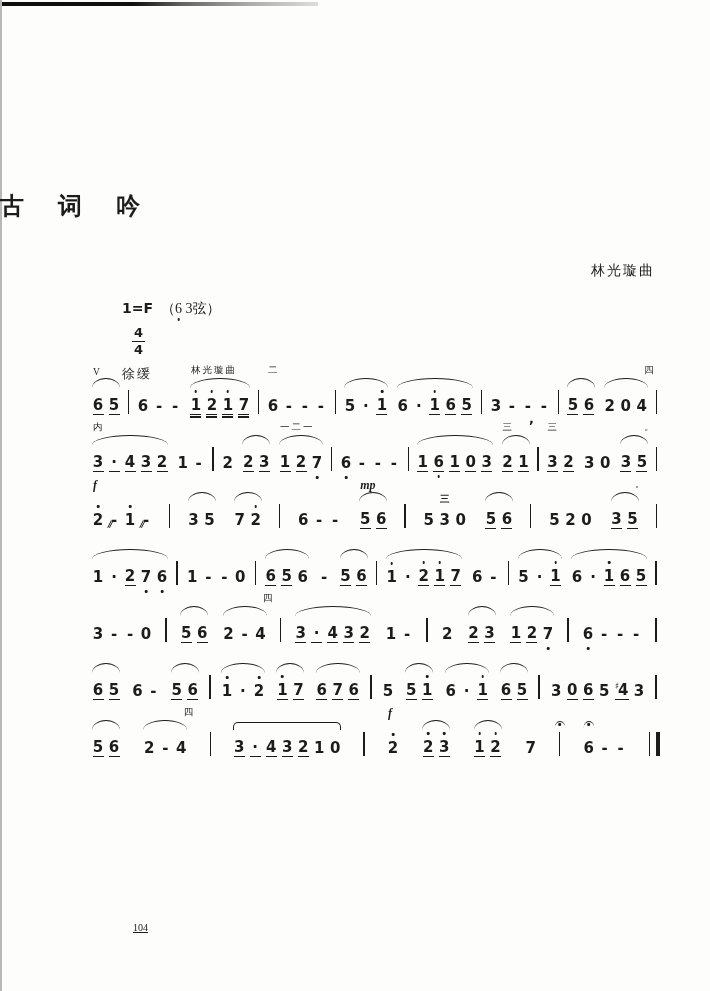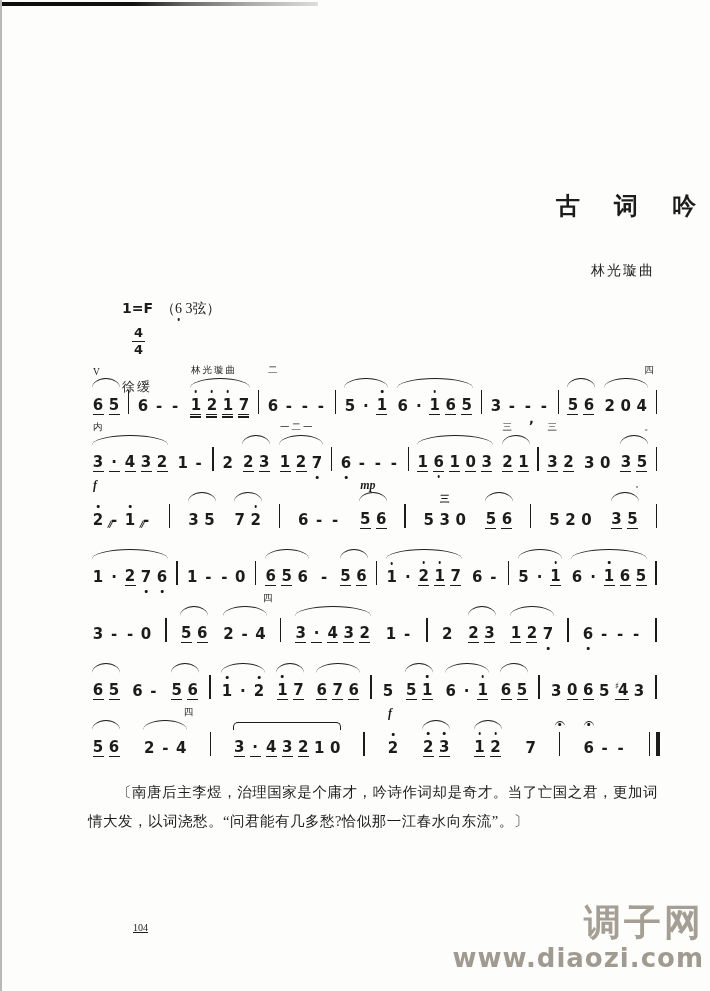--- a/index.html
+++ b/index.html
@@ -1,34 +1,34 @@
 <!DOCTYPE html>
 <html><head>
 <meta charset="utf-8">
 <style>
   html,body{margin:0;padding:0;background:#e8e8e8;}
   .page{position:relative;width:710px;height:991px;margin:0 auto;background:#fdfdfb;overflow:hidden;
         font-family:"Liberation Serif",serif;color:#1c1c1c;}
   .scan-top{position:absolute;top:2px;left:0;width:318px;height:4px;
             background:linear-gradient(to right,#0d0d0d 0%,#111 42%,#666 58%,#aaa 78%,#ddd 100%);}
   .scan-left{position:absolute;top:0;left:0;bottom:0;width:2px;background:#b8b8b6;}
-  .title{position:absolute;top:190px;left:0;right:0;text-align:right;
+  .title{position:absolute;top:190px;left:0;right:0;text-align:left;
          font-size:24px;font-weight:bold;letter-spacing:14px;}
   .composer{position:absolute;top:250px;right:55px;font-size:14px;letter-spacing:2px;margin-top:12px;}
   .meta{position:absolute;top:300px;left:122px;font-size:14px;}
   .meta .keyrow b{font-family:"DejaVu Sans",sans-serif;font-size:14px;}
   .meta .strings{margin-left:8px;}
   .lowdot{position:relative;display:inline-block;}
   .lowdot::after{content:"";position:absolute;left:50%;bottom:-4px;width:2.6px;height:2.6px;
                  background:#1c1c1c;border-radius:50%;transform:translateX(-50%);}
   .ts{display:inline-flex;flex-direction:column;align-items:center;margin:8px 0 0 10px;
       font-family:"DejaVu Sans",sans-serif;font-weight:bold;font-size:13px;line-height:1.05;}
   .ts .tsn{border-bottom:1.3px solid #1c1c1c;padding:0 2px 1px;}
   .ts .tsd{padding:1px 2px 0;}
-  .tempo{margin-top:22px;font-size:13px;letter-spacing:2px;}
+  .tempo{margin-top:9px;font-size:13px;letter-spacing:2px;}
   
   .score{position:absolute;top:372px;left:88px;right:50px;}
   .sline{display:flex;justify-content:space-between;align-items:flex-end;height:43px;margin-bottom:14px;}
   .grp{position:relative;display:flex;align-items:flex-end;padding:0 2px;}
   .note{position:relative;display:inline-block;min-width:11px;margin:0 2.5px;text-align:center;
         font-family:"DejaVu Sans",sans-serif;font-weight:bold;font-size:15px;line-height:1.15;
         font-style:normal;}
   .note b{font-weight:bold;}
   .note .sh{font-size:9px;vertical-align:6px;margin-right:-1px;}
   .ul1,.ul2{border-bottom:1.5px solid #1c1c1c;}
@@ -509,21 +509,16 @@
         </span>
         <span class="grp">
           <span class="note"><b>6</b><i class="fm"></i></span>
           <span class="note"><b>-</b></span>
           <span class="note"><b>-</b></span>
         </span>
         <span class="endbar"></span>
       </div>
     </div>
 
-  <div class="footnote"><span class="indent"></span><span>〔南唐后主李煜，治理国家是个庸才，吟诗作词却是奇才。当了亡国之君，更加词情大发，以词浇愁。“问君能有几多愁?恰似那一江春水向东流”。〕</span></div>
 
   <div class="pagenum">104</div>
 
-  <div class="watermark">
-    <div class="wm-site">调子网</div>
-    <div class="wm-url">www.diaozi.com</div>
-  </div>
 </div>
 
 </body></html>

